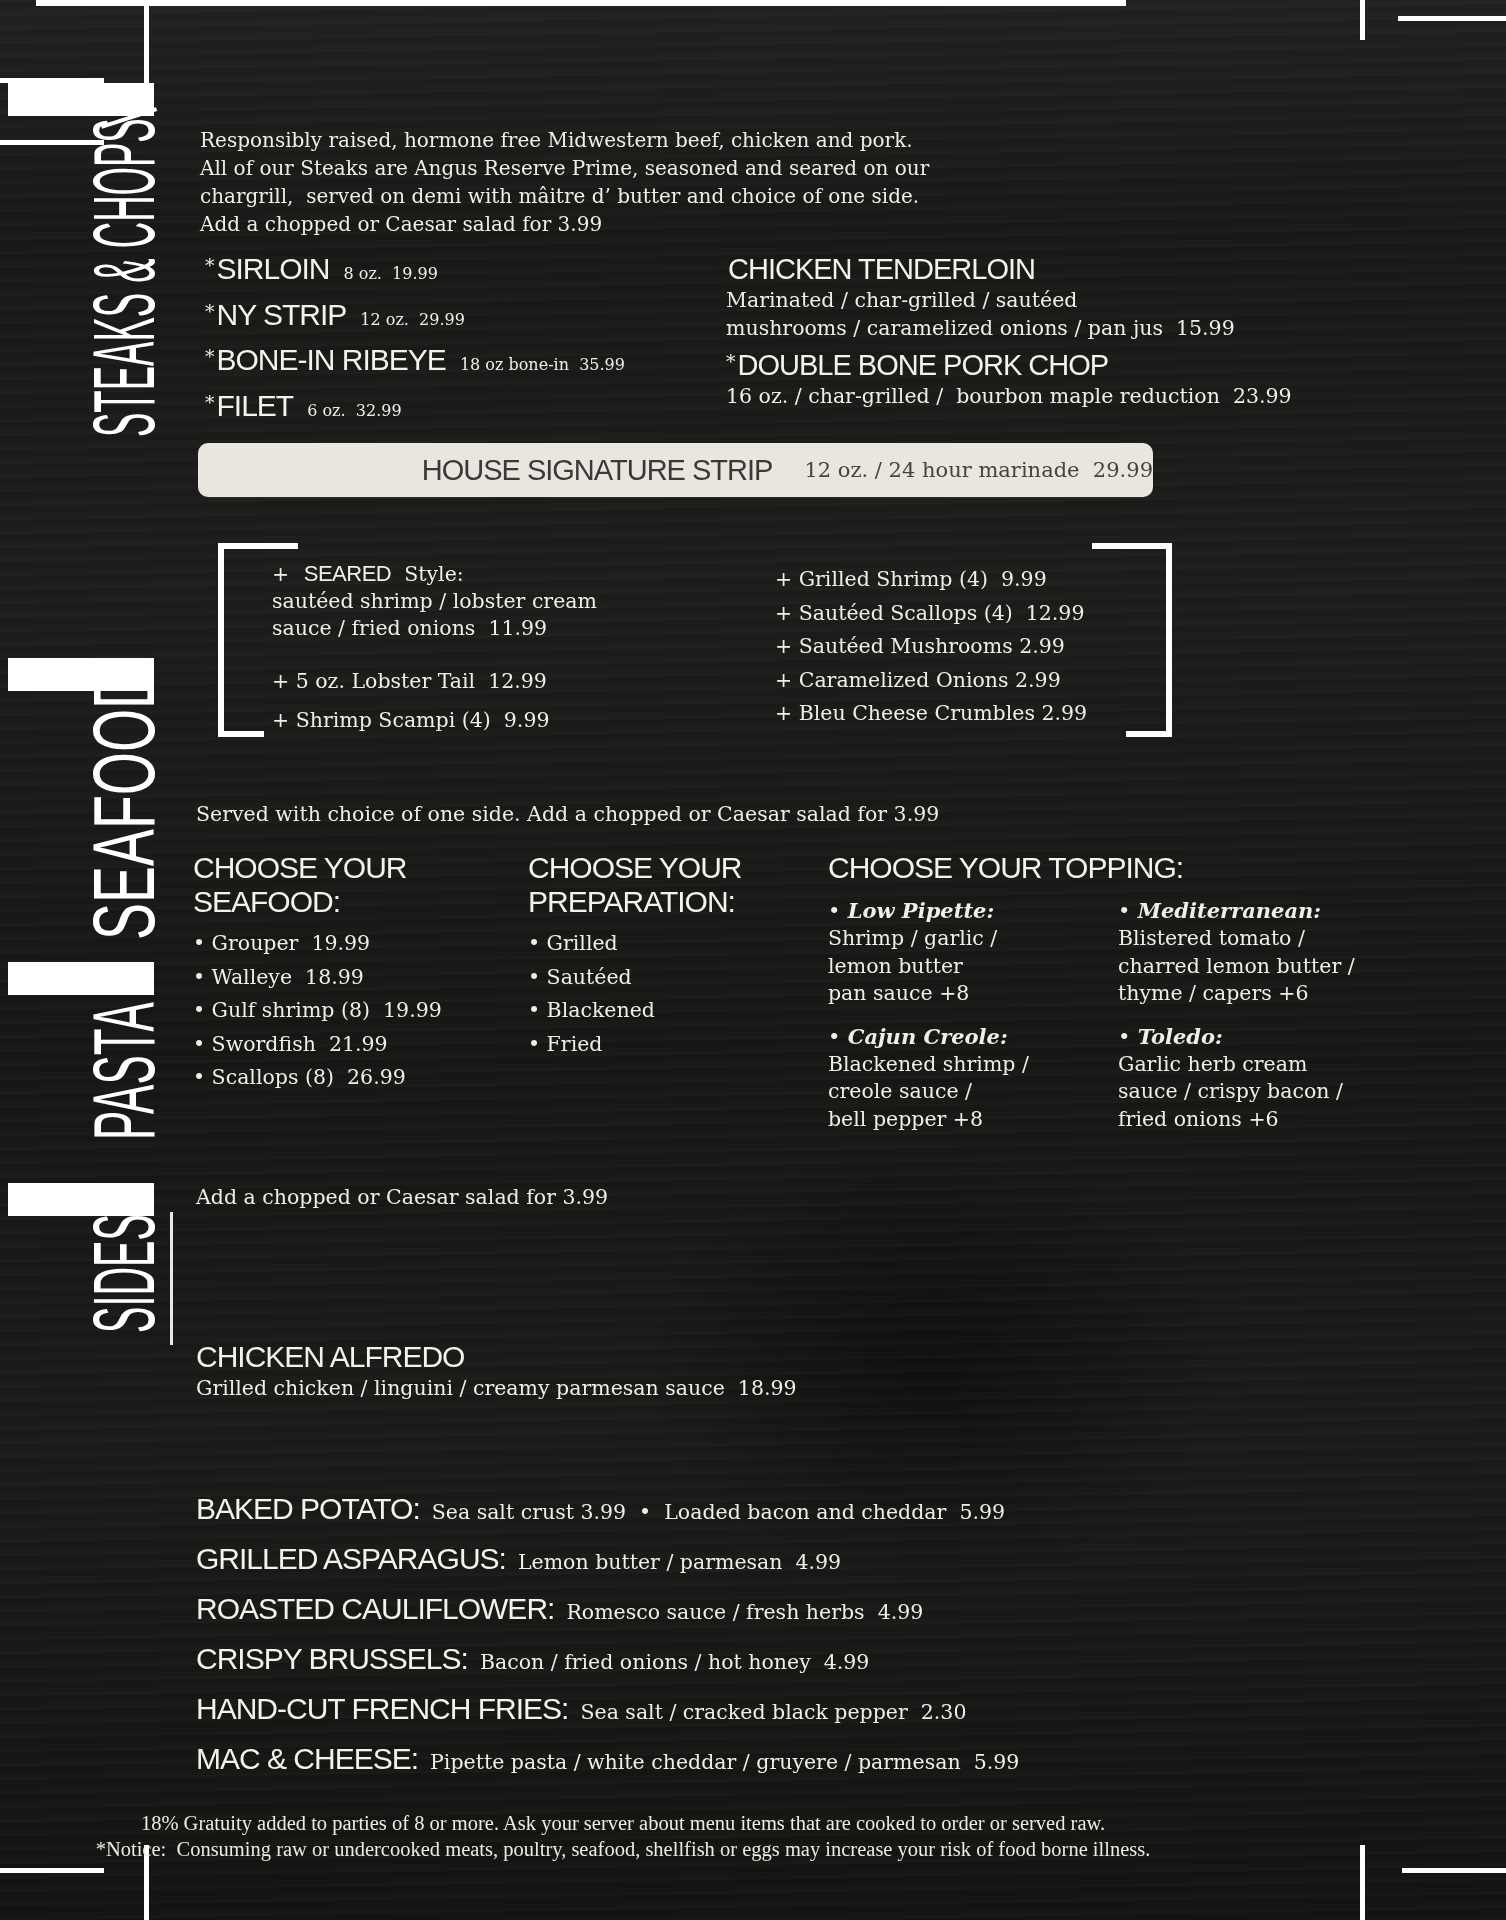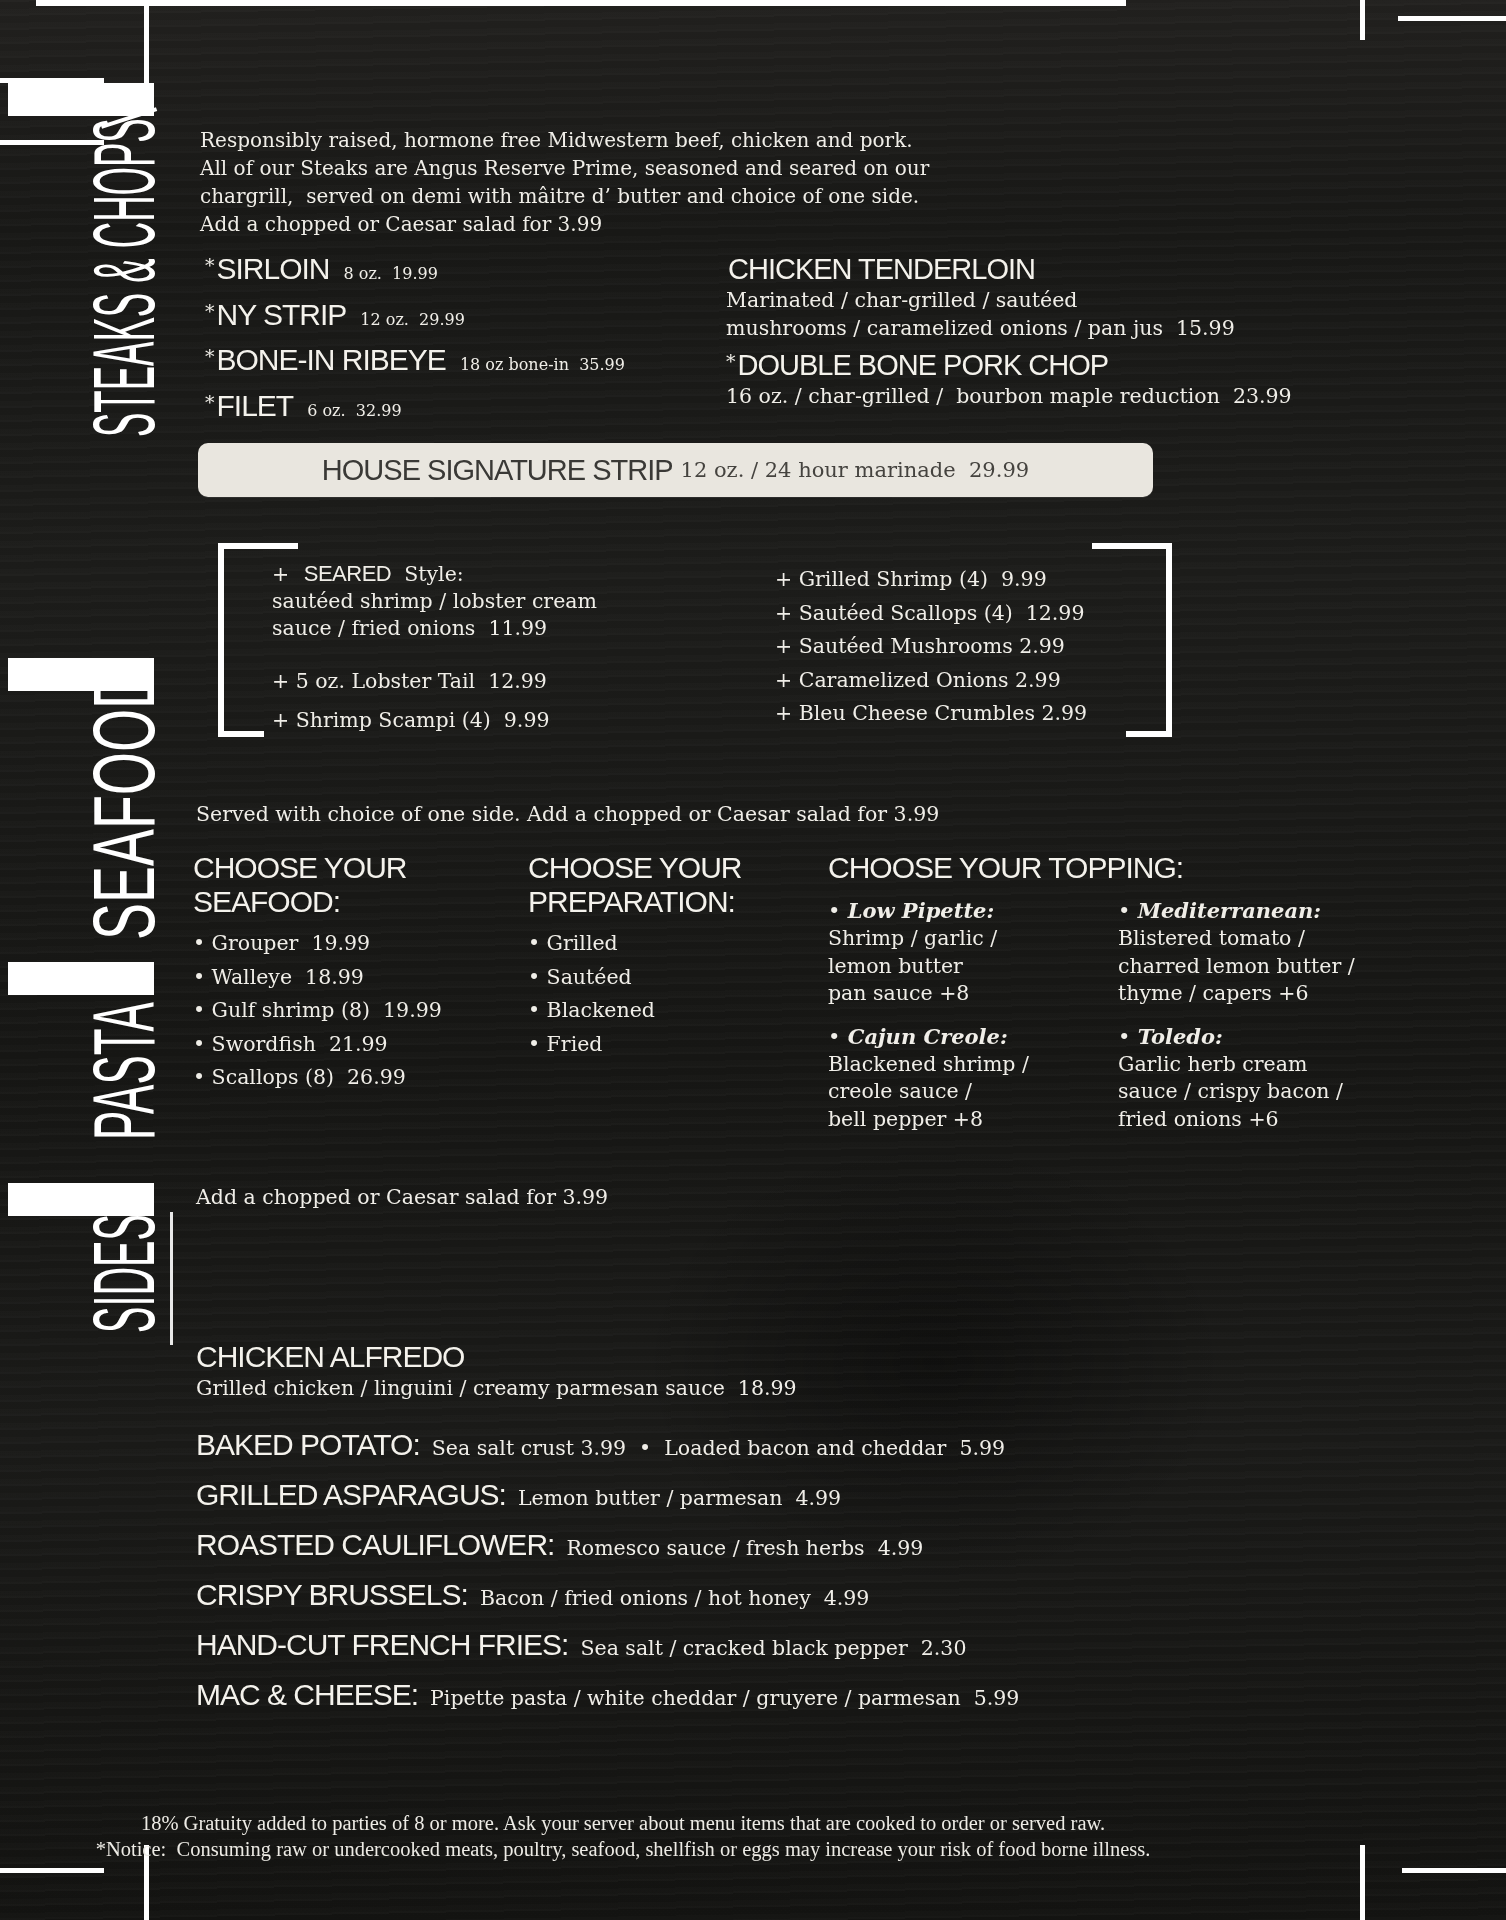--- a/index.html
+++ b/index.html
@@ -20,21 +20,21 @@
   [data-bind]{white-space:pre-wrap;}
   .intro div{font-size:20px;line-height:28px;}
   .h30{font-size:30px;line-height:34px;color:#f4f2ec;}
   .h29{font-size:29px;line-height:34px;color:#f4f2ec;}
   .d21{font-size:20.5px;line-height:28px;}
   .row{display:flex;align-items:baseline;height:45.5px;}
   .row .desc{font-size:16px;margin-left:14px;}
   .row0{display:flex;align-items:baseline;}
   .star{font-size:19px;position:relative;top:-7px;margin-right:2px;}
   .panel{background:#e9e6df;color:#3c3a37;border-radius:10px;box-shadow:0 1px 0 rgba(255,255,255,0.08);}
-  .sig{display:flex;align-items:center;justify-content:center;gap:8px;}
+  .sig{display:flex;align-items:center;justify-content:flex-end;gap:32px;}
   .sig .cnd{font-size:29px;color:#3a3936;}
   .sig .srf{font-size:21px;color:#45433f;}
   .lh27{font-size:20.5px;line-height:27px;}
   .lh28{font-size:20.5px;line-height:28px;}
   .lh335{font-size:20.5px;line-height:33.5px;}
   .seared{font-size:22px;letter-spacing:-0.5px;}
   .mt14{margin-top:26px;}
   .mt13{margin-top:12px;}
   .mt6{margin-top:6px;}
   .items21 div{font-size:20.5px;line-height:33.5px;}
@@ -215,21 +215,21 @@
 
   <div class="abs srf d21" data-bind="pasta.note" style="left:196px;top:1183px;">Add a chopped or Caesar salad for 3.99</div>
   <div class="vline" style="left:170px;top:1212px;width:3px;height:133px;"></div>
 
 
   <div class="abs" style="left:196px;top:1340px;">
     <div class="cnd h30" data-bind="pasta.chicken_alfredo.name">CHICKEN ALFREDO</div>
     <div class="srf lh28" data-bind="pasta.chicken_alfredo.desc">Grilled chicken / linguini / creamy parmesan sauce  18.99</div>
   </div>
 
-  <div class="abs" style="left:196px;top:1428px;">
+  <div class="abs" style="left:196px;top:1492px;">
     <div class="srow">
       <span class="cnd" data-bind="sides.items.0.name">BAKED POTATO:</span>
       <span class="srf" data-bind="sides.items.0.desc">Sea salt crust 3.99  •  Loaded bacon and cheddar  5.99</span>
     </div>
     <div class="srow">
       <span class="cnd" data-bind="sides.items.1.name">GRILLED ASPARAGUS:</span>
       <span class="srf" data-bind="sides.items.1.desc">Lemon butter / parmesan  4.99</span>
     </div>
     <div class="srow">
       <span class="cnd" data-bind="sides.items.2.name">ROASTED CAULIFLOWER:</span>

